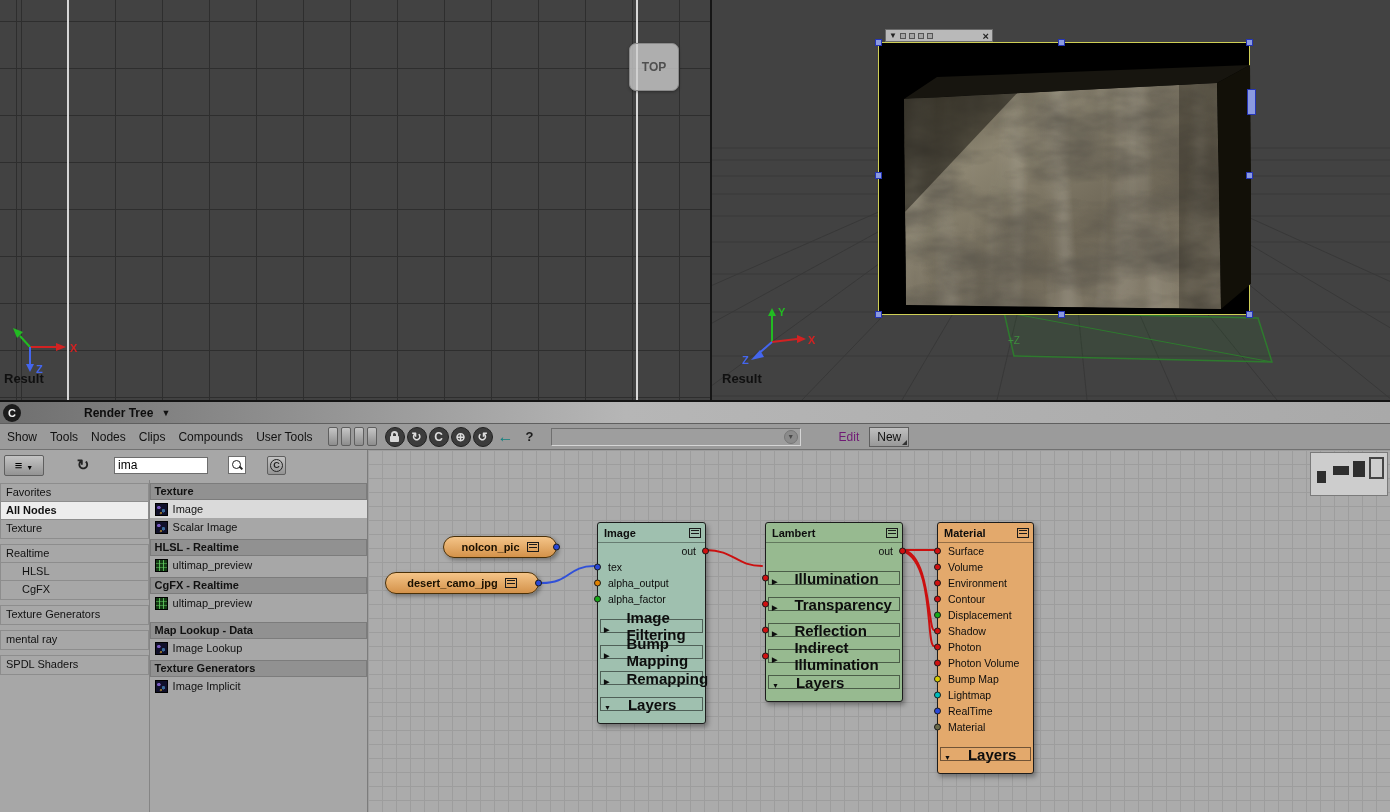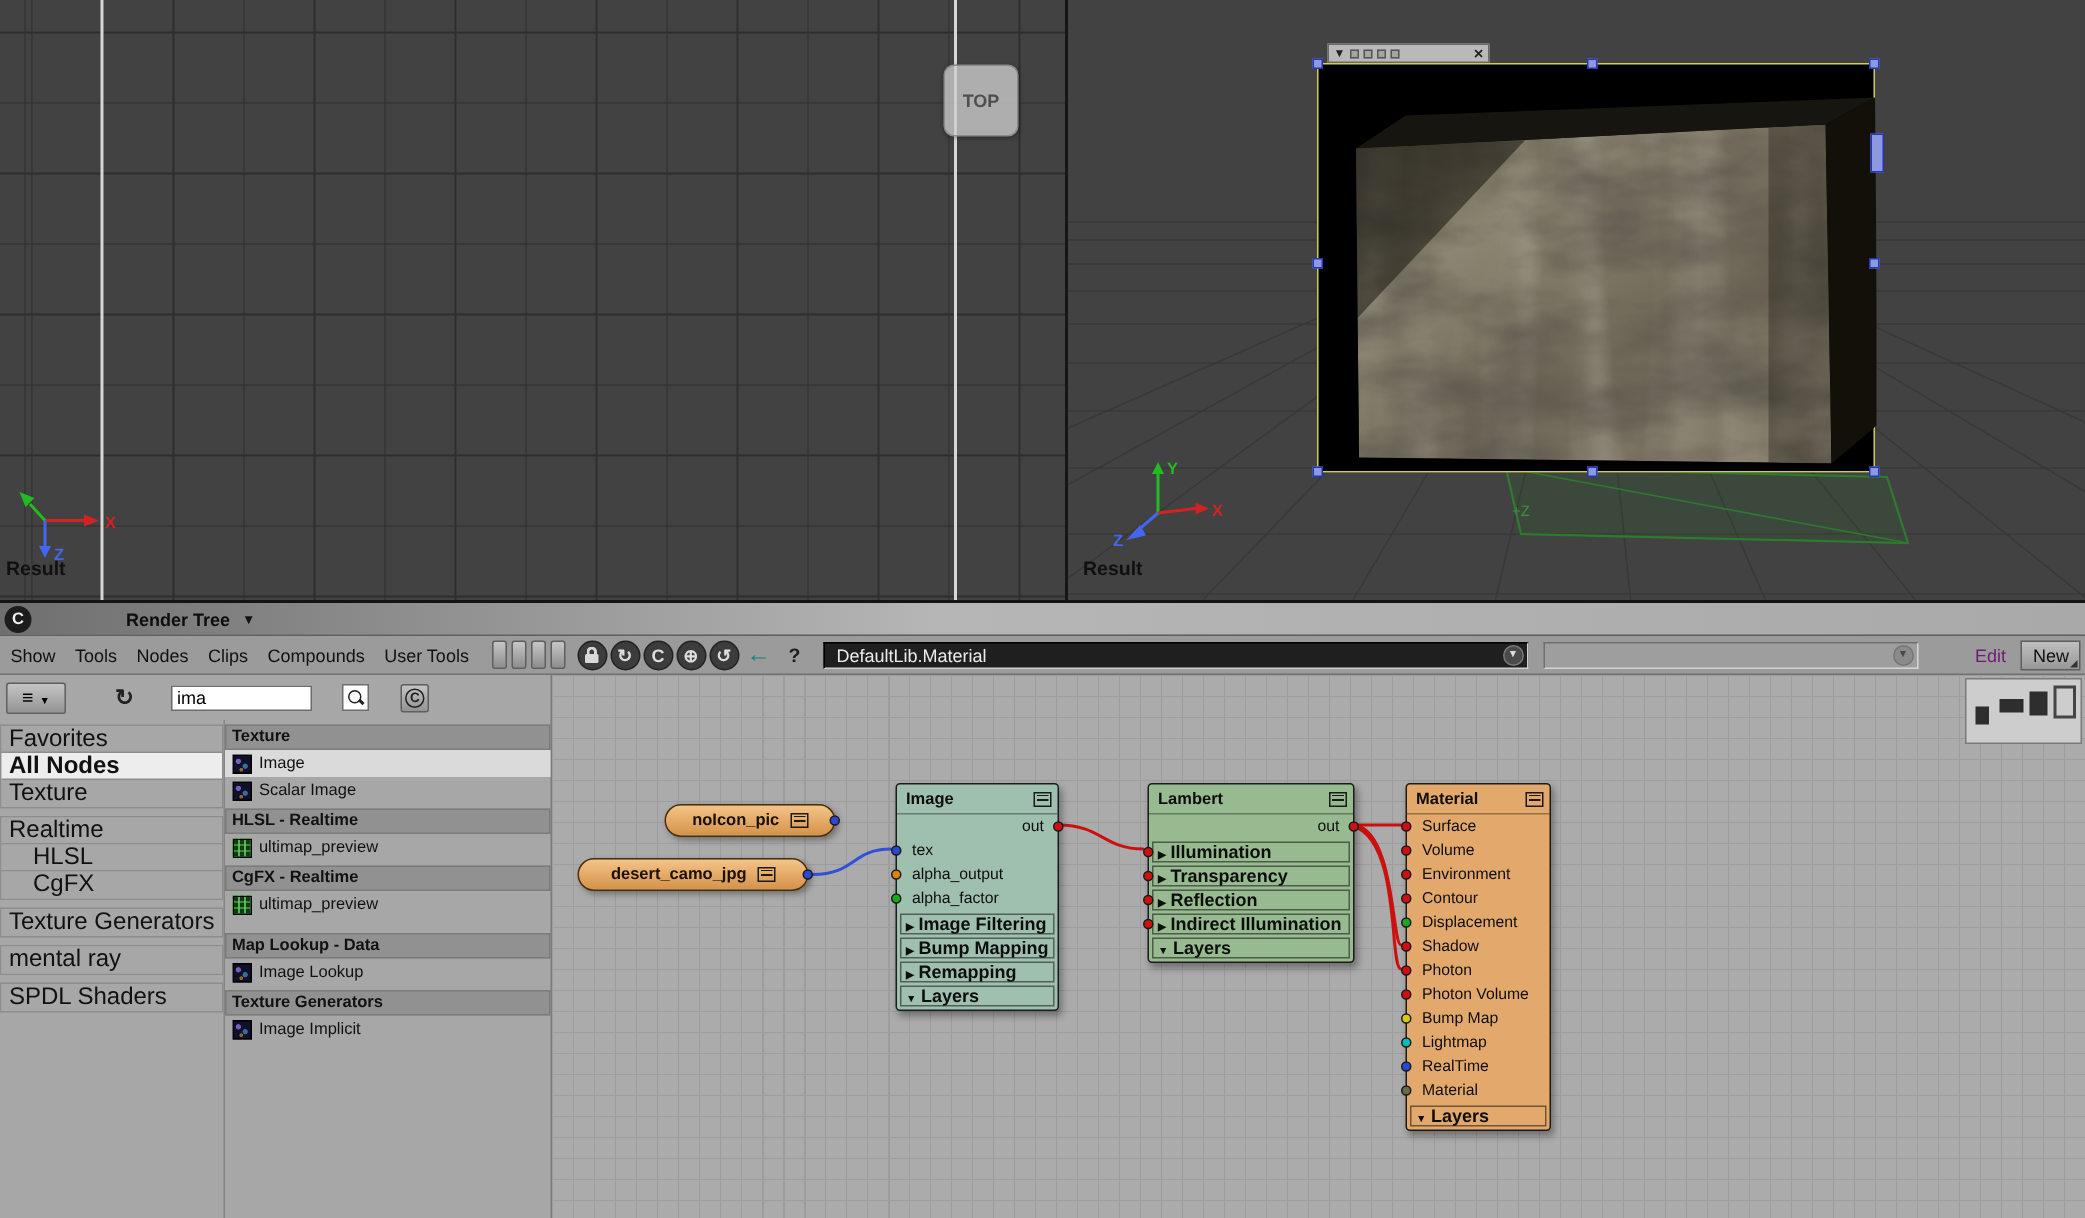--- a/index.html
+++ b/index.html
@@ -118,21 +118,21 @@
   .mag::after { content:""; position:absolute; left:8px; top:8px; width:4px; height:1.8px;
     background:#222; transform:rotate(45deg); }
   .c-btn { width:19px; height:19px; background:linear-gradient(#c4c4c4,#939393);
     border:1px solid #5f5f5f; border-radius:2px; display:flex; align-items:center; justify-content:center; }
   .c-btn span { width:13px; height:13px; border:1px solid #222; border-radius:50%;
     font-size:9px; font-weight:bold; display:flex; align-items:center; justify-content:center; color:#222; }
 
   .columns { flex:1; display:flex; }
   .sidebar { width:150px; border-right:1px solid #858585; padding-top:3px; }
   .sb-group { border:1px solid #8d8d8d; margin:0 0 5px 0; }
-  .sb-item { height:18px; line-height:17px; padding-left:5px; font-size:16px; color:#111;
+  .sb-item { height:18px; line-height:17px; padding-left:5px; font-size:11px; color:#111;
     border-bottom:1px solid #8d8d8d; background:#a7a7a7; }
   .sb-item:last-child { border-bottom:none; }
   .sb-item.indent { padding-left:21px; }
   .sb-item.sel { background:#ededed; font-weight:bold; }
 
   .nodelist { width:218px; padding-top:3px; }
   .nl-header { height:17px; line-height:15px; background:#919191; border:1px solid #7c7c7c;
     font-weight:bold; font-size:11px; padding-left:4px; color:#111; margin-top:3px; }
   .nl-header:first-child { margin-top:0; }
   .nl-item { height:18px; display:flex; align-items:center; gap:5px; padding-left:5px;
@@ -159,22 +159,22 @@
     box-shadow:2px 3px 5px rgba(0,0,0,0.35); }
   .gnode-header { height:20px; display:flex; align-items:center; justify-content:space-between;
     padding:0 4px 0 6px; font-weight:bold; font-size:11px; color:#0d0d0d;
     border-bottom:1px solid rgba(0,0,0,0.35); }
   .hburger { width:12px; height:10px; border:1px solid #1a1a1a; padding:1px; flex:none;
     background:repeating-linear-gradient(to bottom,#1a1a1a 0 1px,transparent 1px 3px) content-box; }
   .grow { position:relative; height:16px; display:flex; align-items:center;
     font-size:10.5px; color:#0d0d0d; }
   .out-row { justify-content:flex-end; padding-right:9px; }
   .port-row { padding-left:10px; }
-  .section-row { height:14px; margin:2px 2px; border:1px solid rgba(0,0,0,0.5);
-    padding-left:3px; font-weight:bold; font-size:12px; gap:3px; }
+  .section-row { height:14px; margin:12px 2px; border:1px solid rgba(0,0,0,0.5);
+    padding-left:3px; font-weight:bold; font-size:15px; gap:17px; }
   .dot { position:absolute; width:7px; height:7px; border-radius:50%; border:1px solid #1a1a1a;
     top:50%; transform:translateY(-50%); z-index:3; }
   .dot.in { left:-4px; } .dot.out { right:-4px; }
   .section-row .dot.in { left:-7px; }
   .d-red{background:#d01010;} .d-orange{background:#e08200;} .d-green{background:#18a818;}
   .d-blue{background:#2a48d8;} .d-yellow{background:#d8cc00;} .d-cyan{background:#00bcbc;}
   .d-olive{background:#6a6a4a;}
   .node-image { background:#9fc0af; width:109px; }
   .node-lambert { background:#97ba90; width:138px; }
   .node-material { background:#e3a96c; width:97px; }
@@ -341,24 +341,20 @@
             <span class="lock-body"></span>
           </span>
       </div>
       <div class="cbtn i-refresh"></div>
       <div class="cbtn">C</div>
       <div class="cbtn i-globe"></div>
       <div class="cbtn i-history"></div>
       <div class="flatbtn back-btn i-back"></div>
       <div class="flatbtn help-btn">?</div>
     </div>
-    <div class="combo combo-dark">
-      <span>DefaultLib.Material</span>
-      <span class="combo-circle i-caret"></span>
-    </div>
     <div class="combo combo-light">
       <span></span>
       <span class="combo-circle i-caret"></span>
     </div>
     <div class="edit-label">Edit</div>
     <div class="new-btn">New</div>
   </div>
 
   <div class="panel-body">
 

